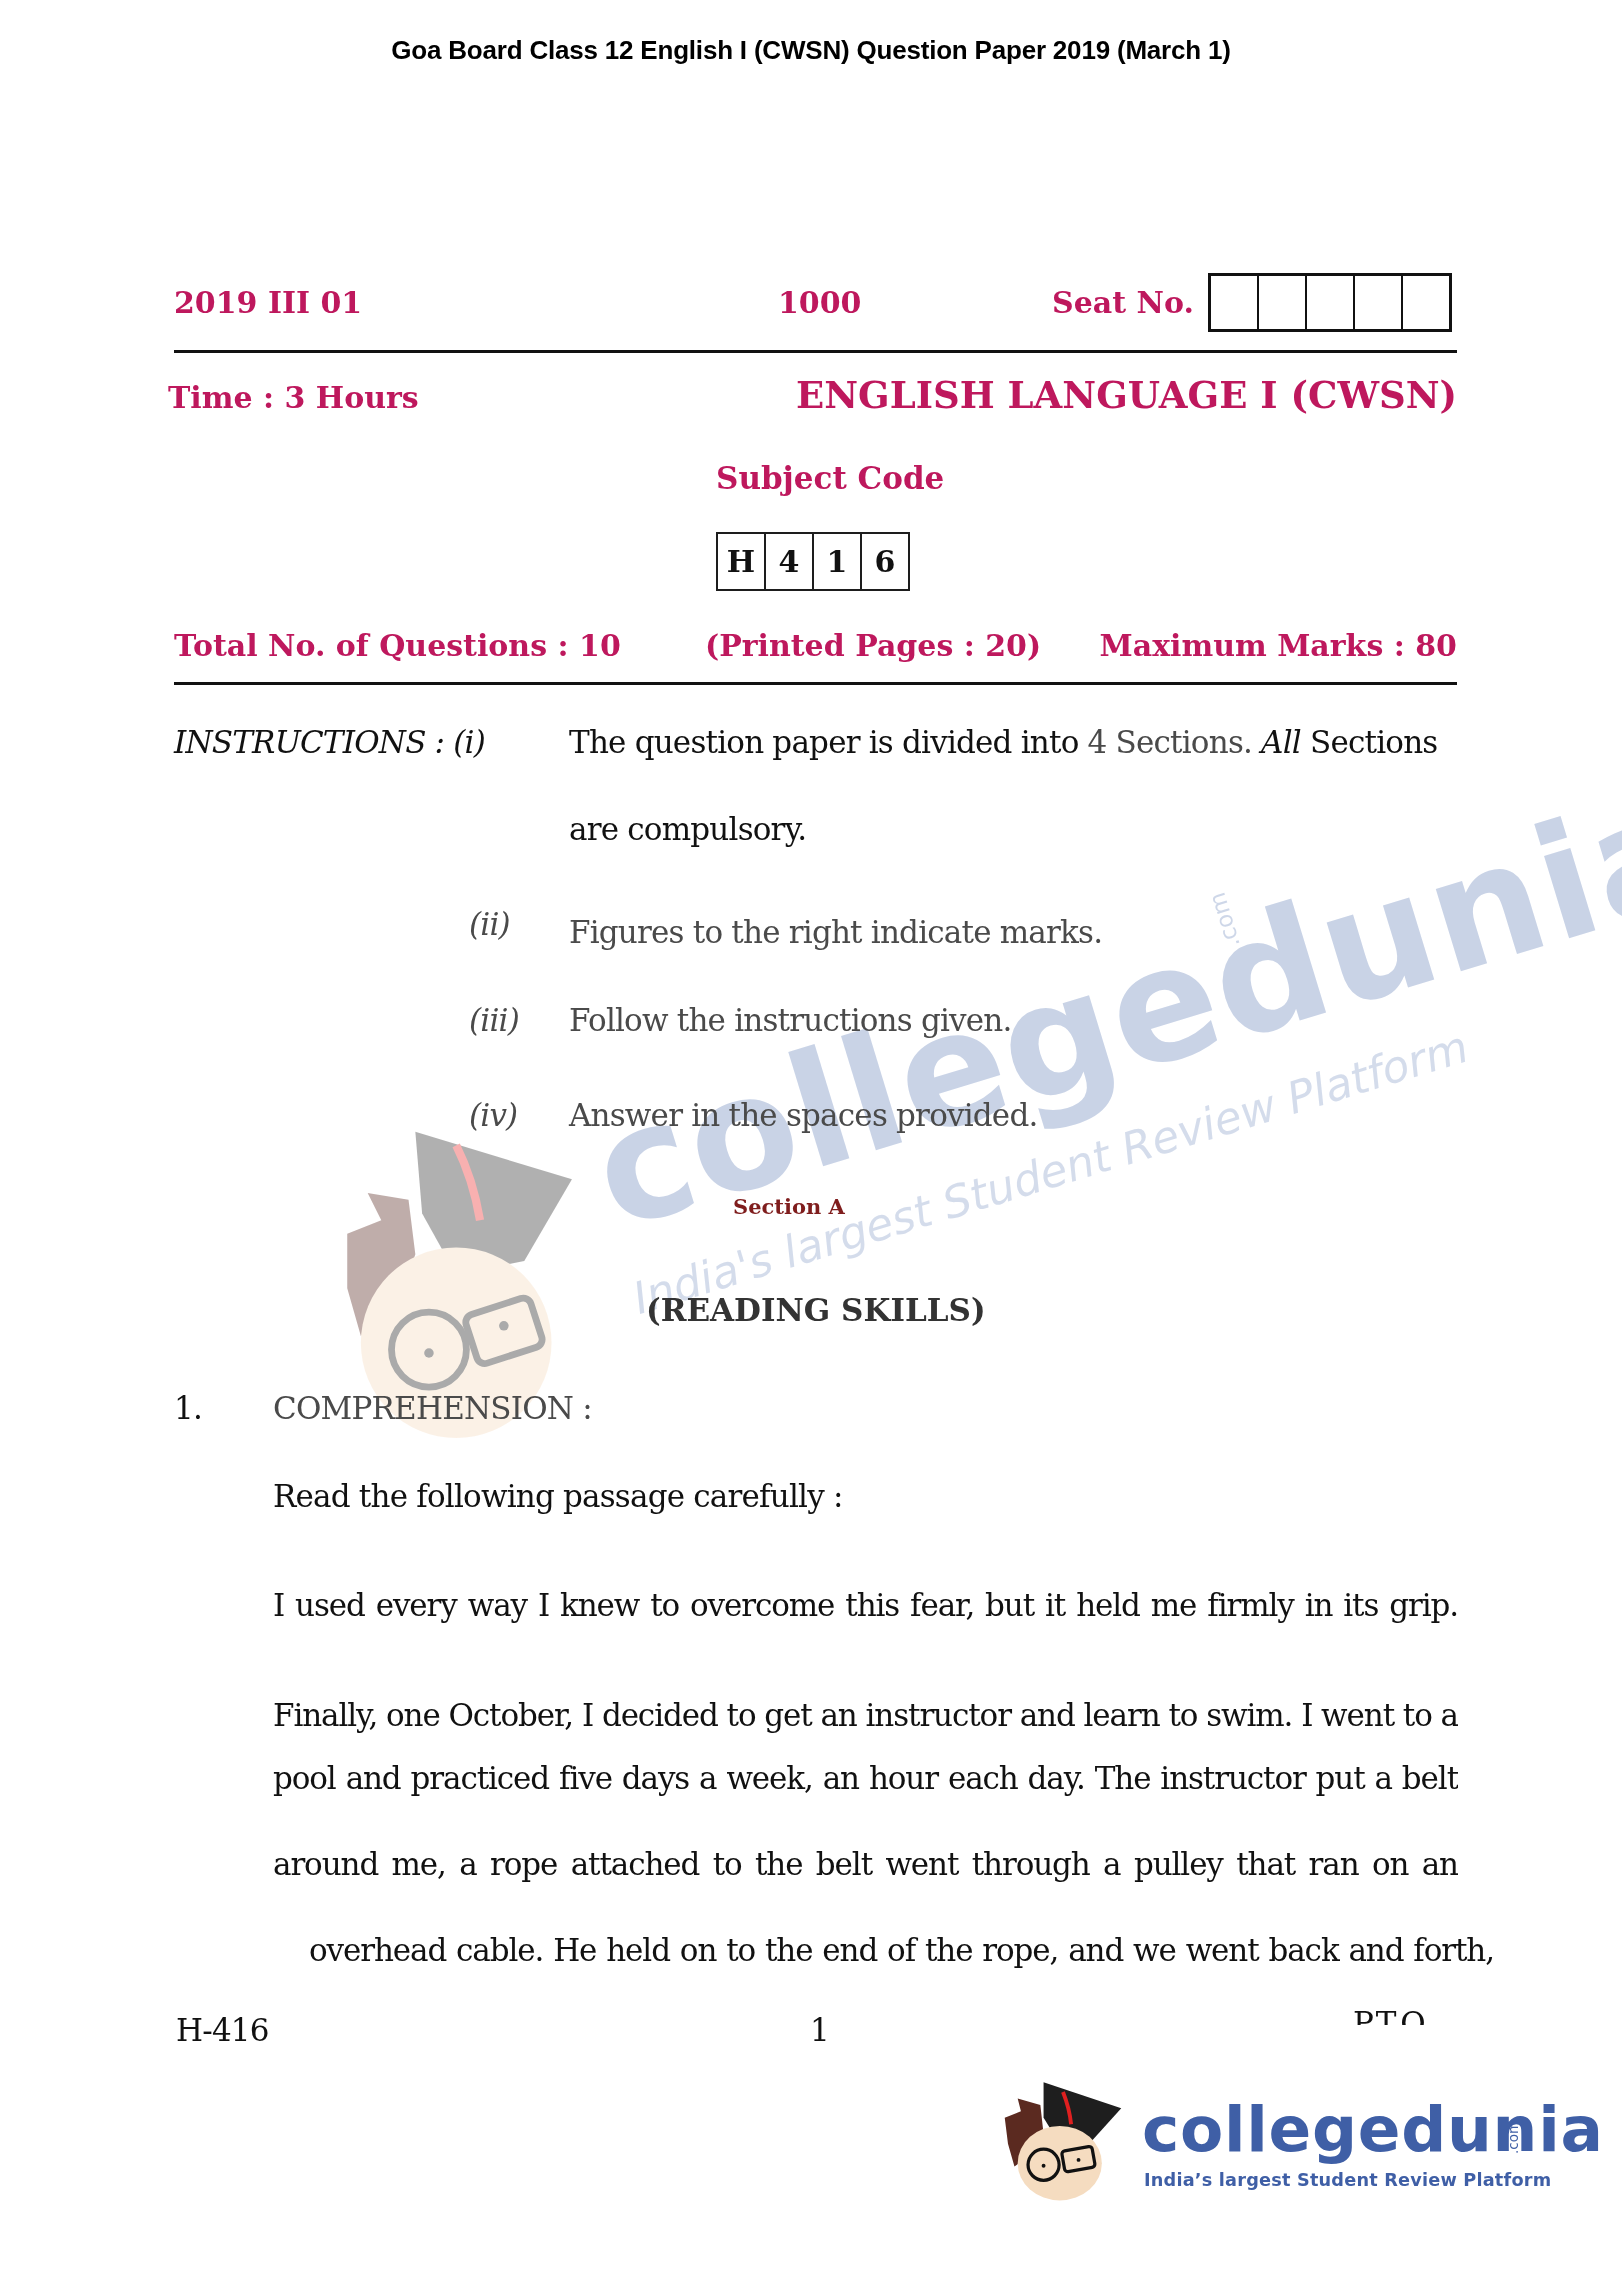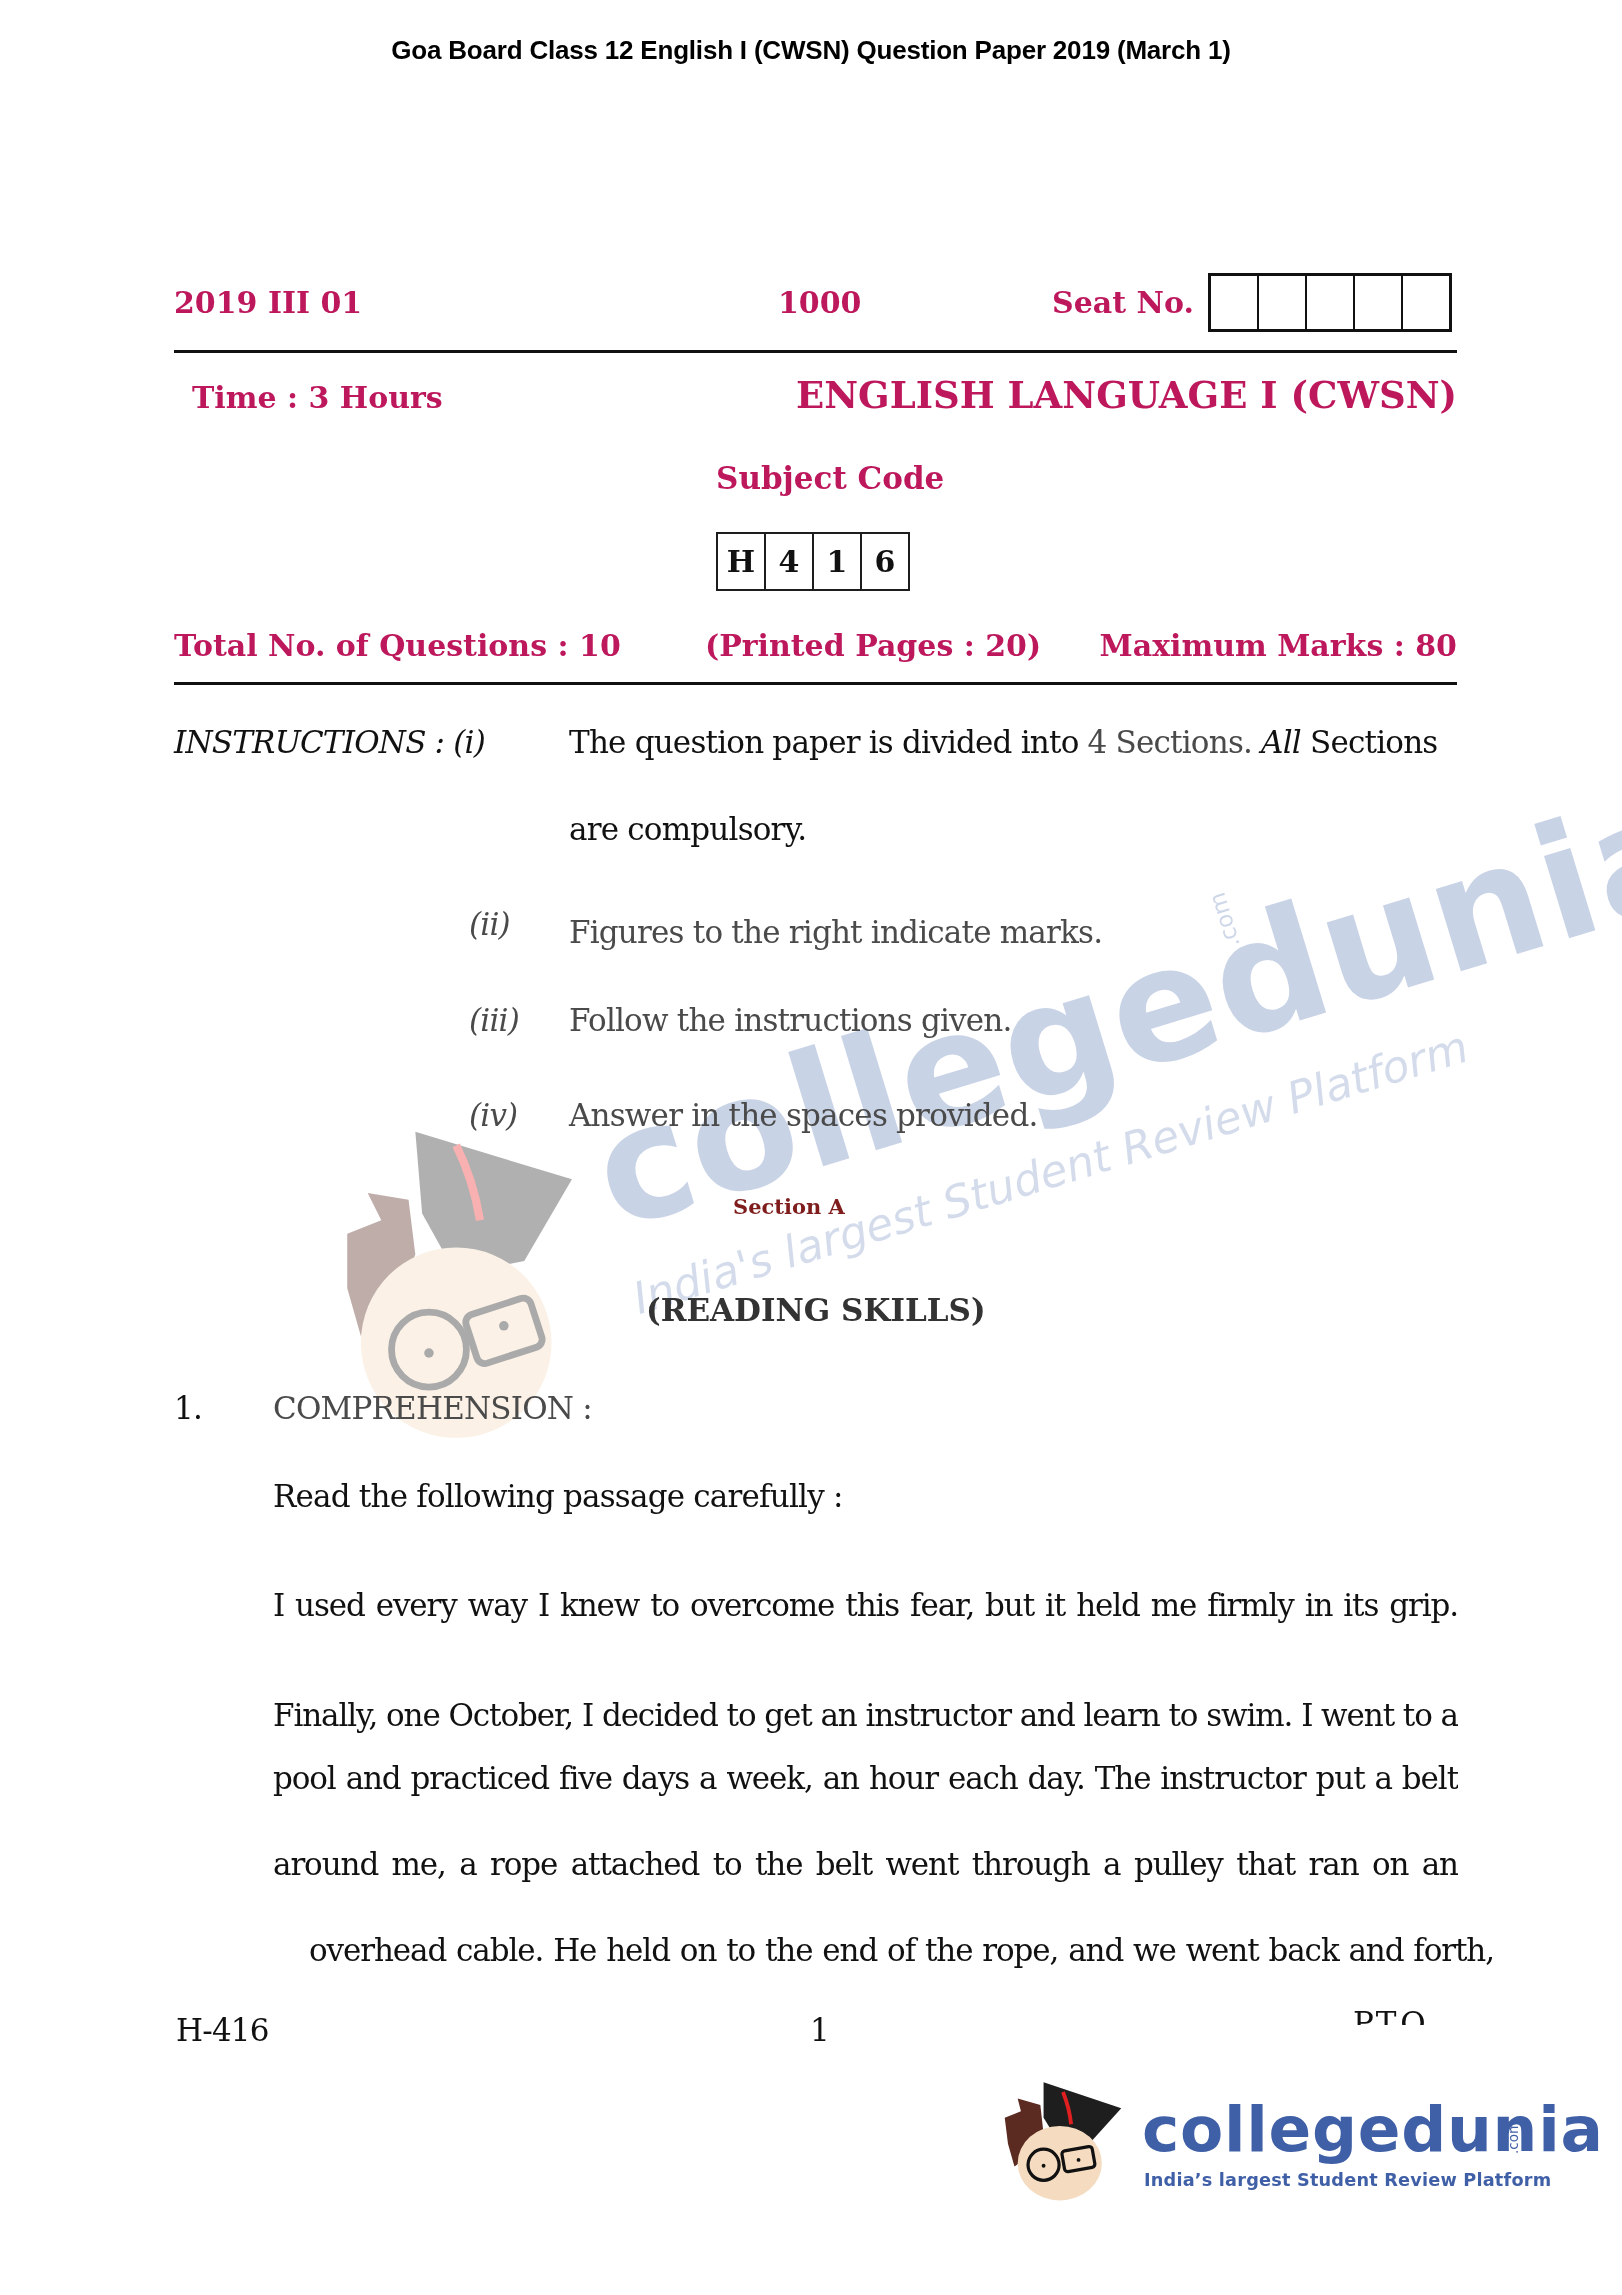--- a/index.html
+++ b/index.html
@@ -99,21 +99,21 @@
   <div class="seat-boxes">
     <div class="cell"></div>
     <div class="cell"></div>
     <div class="cell"></div>
     <div class="cell"></div>
     <div class="cell"></div>
   </div>
 
   <div class="rule" style="top:350px;"></div>
 
-  <div class="abs hdr-bold" style="left:192px;top:380px;font-size:30px;text-align:center;">Time : 3 Hours</div>
+  <div class="abs hdr-bold" style="left:168px;top:380px;font-size:30px;text-align:center;">Time : 3 Hours</div>
   <div class="abs hdr-bold" style="right:165px;top:373px;font-size:37px;">ENGLISH LANGUAGE  I (CWSN)</div>
 
   <div class="abs hdr-bold" style="left:716px;top:460px;font-size:31px;">Subject Code</div>
   <div class="code-boxes">
     <div class="cell">H</div>
     <div class="cell">4</div>
     <div class="cell">1</div>
     <div class="cell">6</div>
   </div>
 

